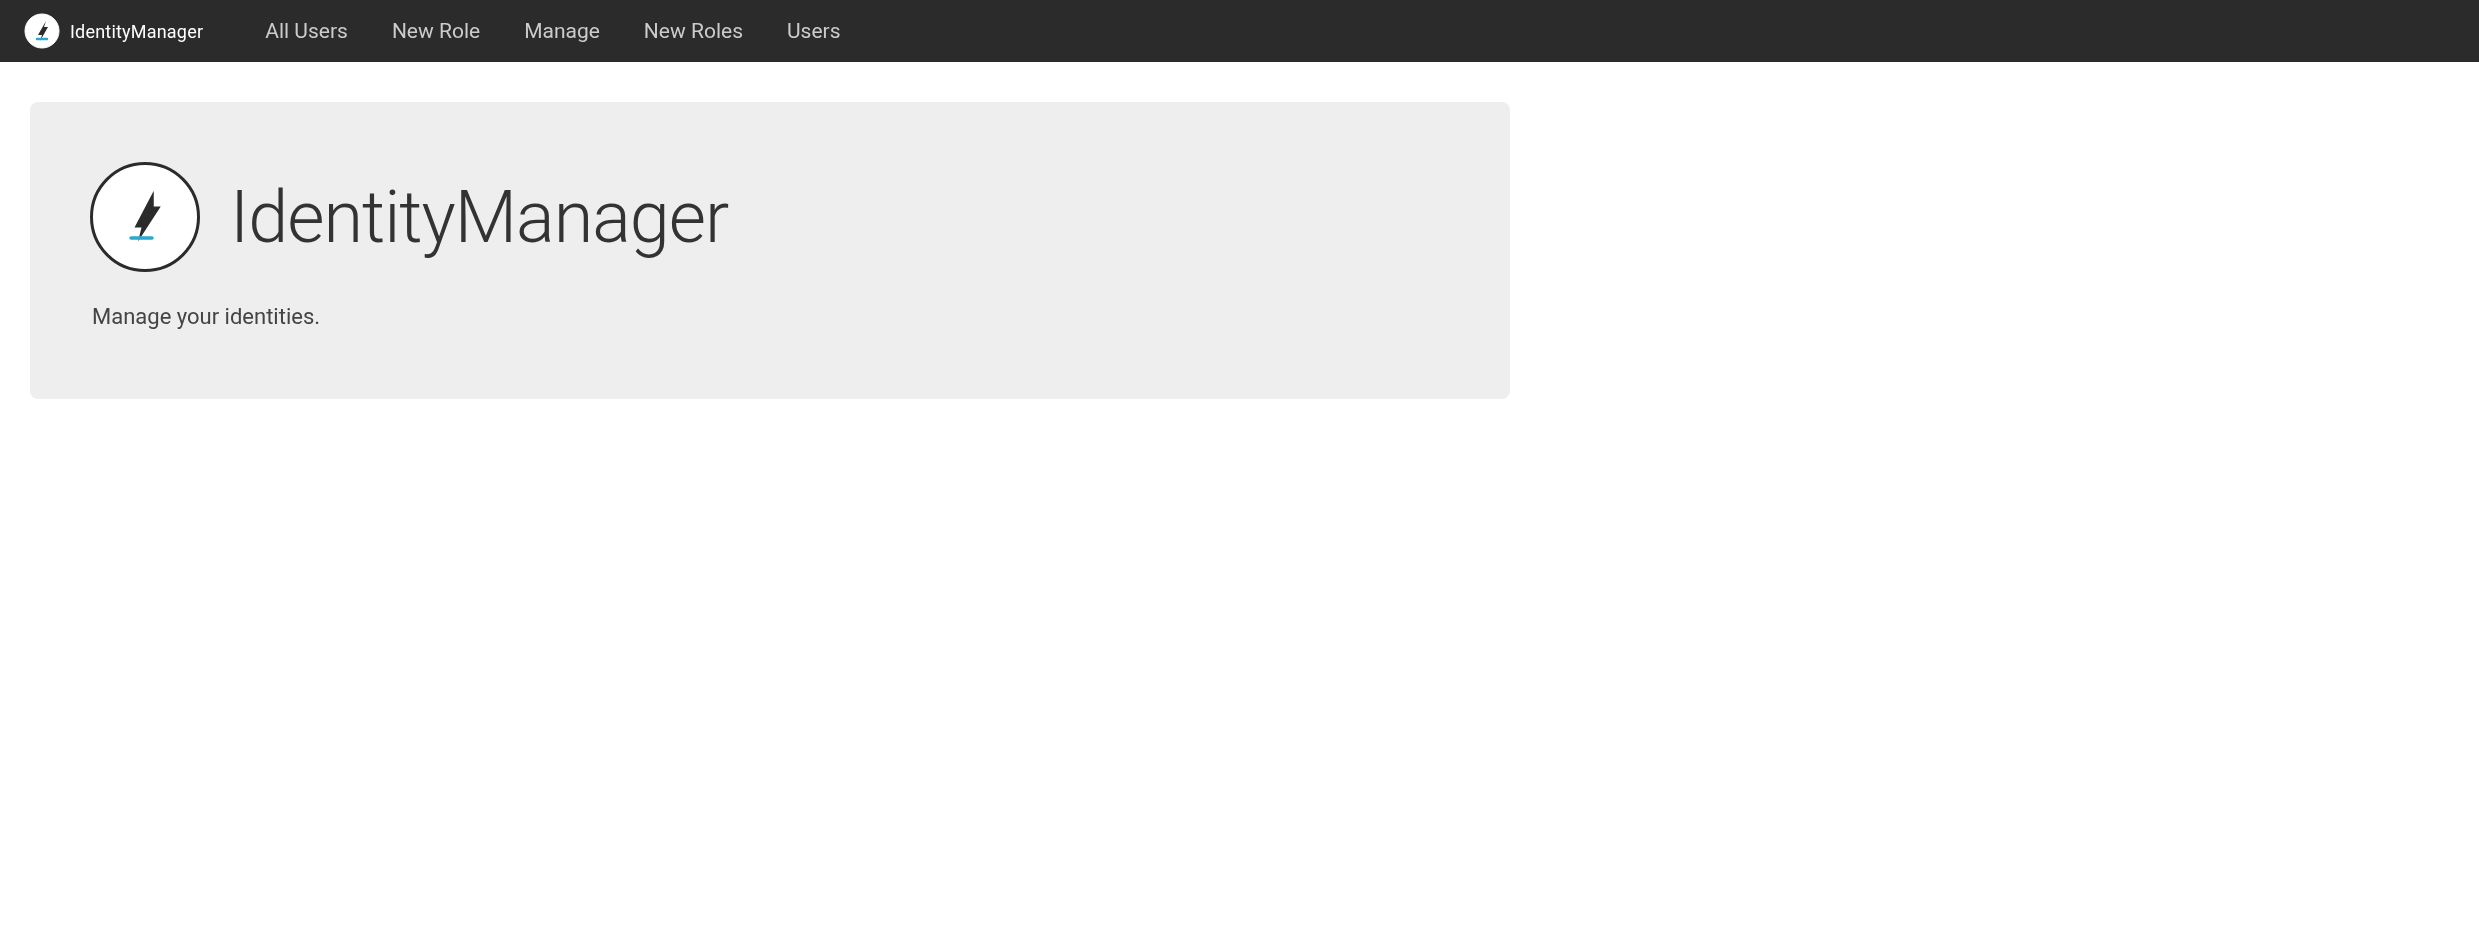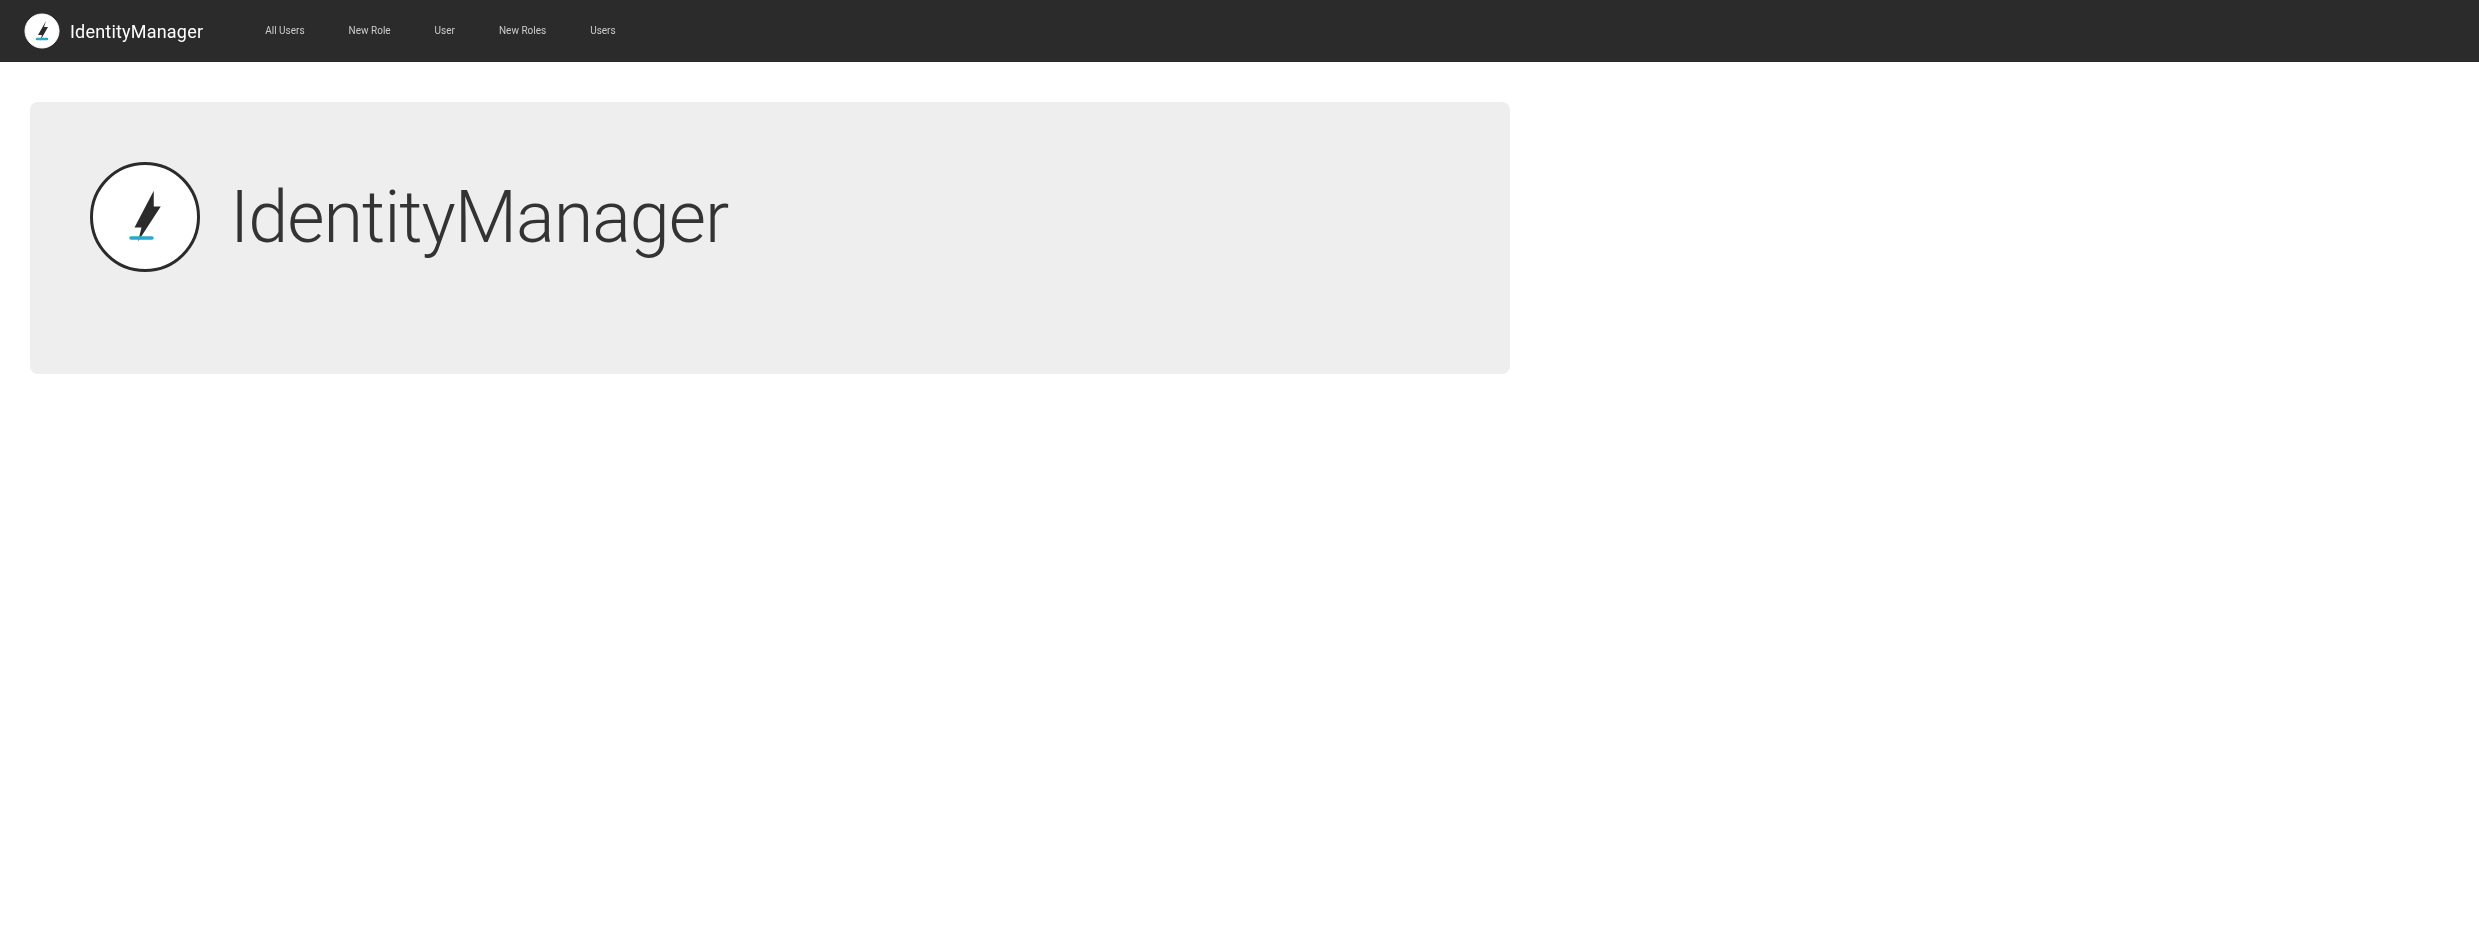--- a/index.html
+++ b/index.html
@@ -43,21 +43,21 @@
     }
 
     .nav-links {
       display: flex;
       align-items: center;
       gap: 0;
     }
 
     .nav-link {
       color: #cccccc;
-      font-size: 10px;
+      font-size: 21px;
       font-weight: 400;
       padding: 0 22px;
       cursor: pointer;
       text-decoration: none;
       line-height: 62px;
     }
 
     
     .main-content {
       padding: 40px 30px;
@@ -117,31 +117,32 @@
       <circle cx="18" cy="18" r="17" fill="white" stroke="white" stroke-width="1"></circle>
       <path d="M22 8 L14 22 L18 22 L16 28 L24 14 L20 14 Z" fill="#2b2b2b"></path>
       <line x1="13" y1="26" x2="23" y2="26" stroke="#29a8d0" stroke-width="2.5" stroke-linecap="round"></line>
     </svg>
     <span class="nav-brand-label">IdentityManager</span>
   </div>
 
   <div class="nav-links">
     <a class="nav-link">All Users</a>
     <a class="nav-link">New Role</a>
-    <a class="nav-link">User</a>
+    <a class="nav-link">Manage</a>
     <a class="nav-link">New Roles</a>
     <a class="nav-link">Users</a>
   </div>
 </nav>
 
 <div class="main-content">
   <div class="hero-card">
     <div class="hero-header">
       <div class="hero-logo-circle">
         <svg viewBox="0 0 80 80" xmlns="http://www.w3.org/2000/svg">
           <path d="M50 10 L28 52 L36 52 L32 68 L58 28 L50 28 Z" fill="#2b2b2b"></path>
           <line x1="24" y1="64" x2="48" y2="64" stroke="#29a8d0" stroke-width="4" stroke-linecap="round"></line>
         </svg>
       </div>
       <h1 class="hero-title">IdentityManager</h1>
     </div>
+    <p class="hero-subtitle">Manage your identities.</p>
   </div>
 </div>
 
 </body></html>

